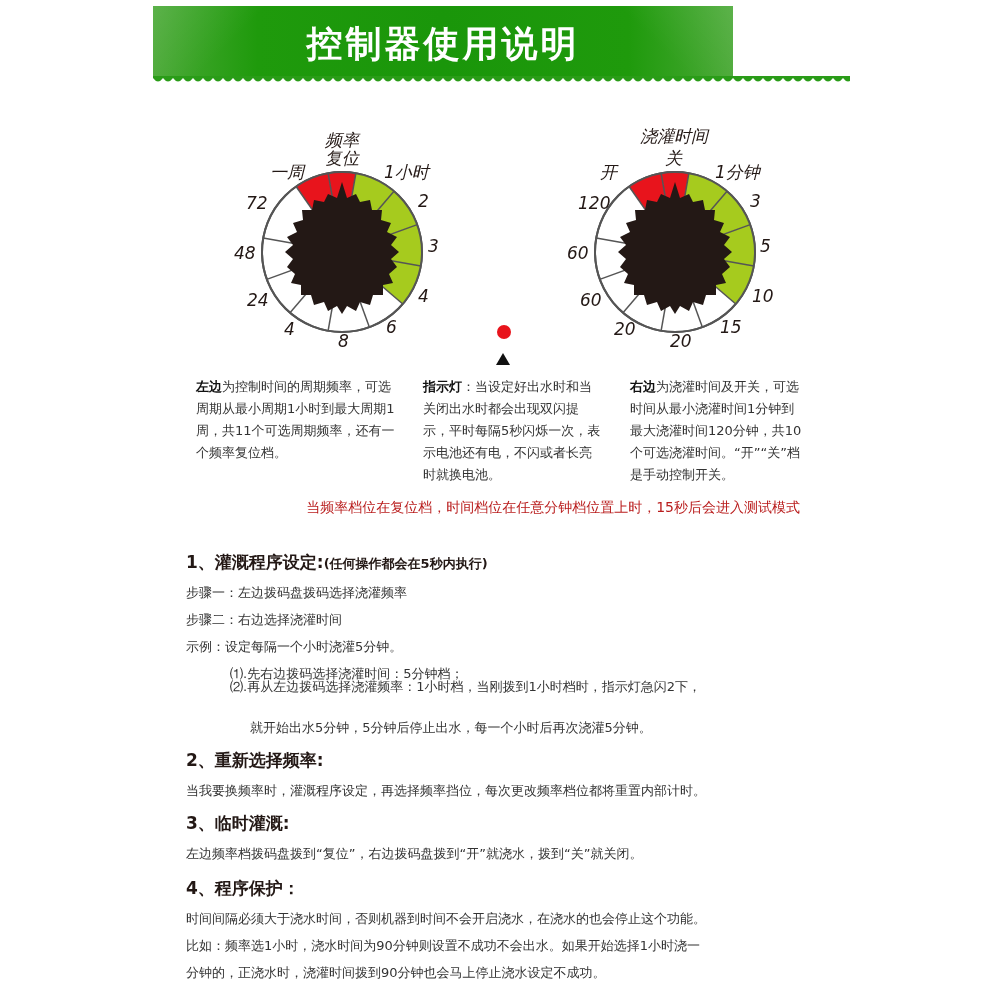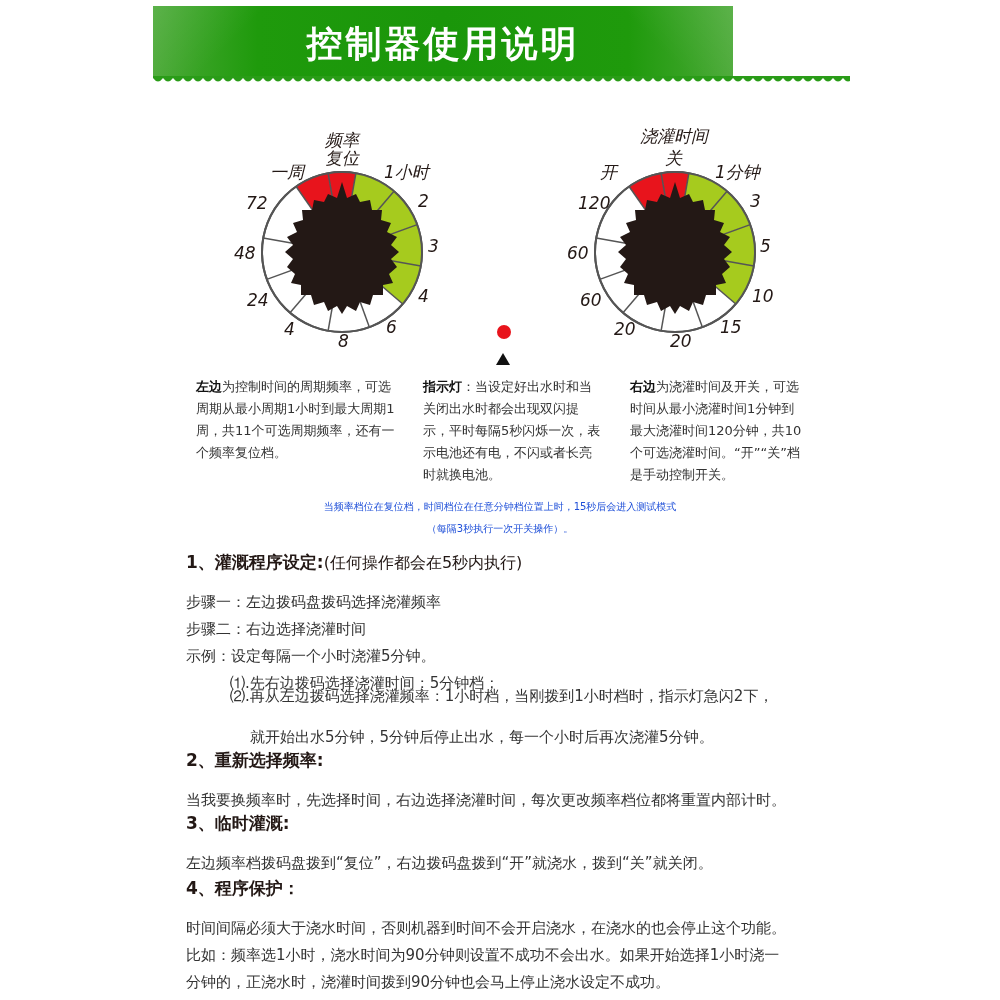--- a/index.html
+++ b/index.html
@@ -12,25 +12,25 @@
             background:linear-gradient(135deg, rgba(255,255,255,0.10) 0%, rgba(255,255,255,0.0) 60%); }
   .banner:after { content:""; position:absolute; right:0; top:0; width:120px; height:72px;
             background:linear-gradient(225deg, rgba(255,255,255,0.10) 0%, rgba(255,255,255,0.0) 60%); }
   .banner-title { position:absolute; left:0; right:0; top:14px; text-align:center; color:#fff;
             font-size:36px; font-weight:bold; letter-spacing:3px; }
   .scallop { position:absolute; left:153px; top:76px; width:697px; height:8px; }
   .dial { position:absolute; }
   .dial-label { position:absolute; font-size:17px; color:#231815; white-space:nowrap; line-height:1;font-style:italic; }
   .desc { position:absolute; font-size:13px; line-height:22px; color:#333; }
   .desc b { color:#111;font-family:Liberation Serif, serif; }
-  .notice { position:absolute; left:200px; width:600px; text-align:center; font-size:10px;
-            line-height:22px; color:#1d4ed8; }
+  .notice { position:absolute; left:200px; width:600px; text-align:right; font-size:14px;
+            line-height:22px; color:#b91c1c; }
   .h { position:absolute; left:186px; font-size:17px; font-weight:bold; color:#231815; }
-  .h small { font-size:16px; font-weight:normal; }
-  .p { position:absolute; left:186px; font-size:15px; color:#333; white-space:nowrap;margin-top:9px; }
+  .h small { font-size:13px; font-weight:bold; }
+  .p { position:absolute; left:186px; font-size:13px; color:#333; white-space:nowrap; }
   .indicator { position:absolute; }
 </style>
 </head>
 <body>
 
 <div class="banner">
   <div class="banner-title">控制器使用说明</div>
 </div>
 <svg class="scallop" viewBox="0 0 697 8" preserveAspectRatio="none">
   <defs>
@@ -133,35 +133,34 @@
 </div>
 <div class="desc" style="left:423px;top:376px;width:180px">
   <b>指示灯</b><span>：当设定好出水时和当关闭出水时都会出现双闪提示，平时每隔5秒闪烁一次，表示电池还有电，不闪或者长亮时就换电池。</span>
 </div>
 <div class="desc" style="left:630px;top:376px;width:175px">
   <b>右边</b><span>为浇灌时间及开关，可选时间从最小浇灌时间1分钟到最大浇灌时间120分钟，共10个可选浇灌时间。“开”“关”档是手动控制开关。</span>
 </div>
 
 <div class="notice" style="top:496px">
   <div>当频率档位在复位档，时间档位在任意分钟档位置上时，15秒后会进入测试模式</div>
-  <div>（每隔3秒执行一次开关操作）。</div>
 </div>
 
 <div class="h" style="top:551px">
   <span>1、灌溉程序设定:</span><small>(任何操作都会在5秒内执行)</small>
 </div>
 <div class="p" style="top:584px">步骤一：左边拨码盘拨码选择浇灌频率</div>
 <div class="p" style="top:611px">步骤二：右边选择浇灌时间</div>
 <div class="p" style="top:638px">示例：设定每隔一个小时浇灌5分钟。</div>
 <div class="p" style="top:665px;left:230px">⑴.先右边拨码选择浇灌时间：5分钟档；</div>
 <div class="p" style="top:678px;left:230px">⑵.再从左边拨码选择浇灌频率：1小时档，当刚拨到1小时档时，指示灯急闪2下，</div>
 <div class="p" style="top:719px;left:250px">就开始出水5分钟，5分钟后停止出水，每一个小时后再次浇灌5分钟。</div>
 
 <div class="h" style="top:749px">2、重新选择频率:</div>
-<div class="p" style="top:782px">当我要换频率时，先选择时间，右边选择浇灌时间，每次更改频率档位都将重置内部计时。</div>
+<div class="p" style="top:782px">当我要换频率时，灌溉程序设定，再选择频率挡位，每次更改频率档位都将重置内部计时。</div>
 
 <div class="h" style="top:812px">3、临时灌溉:</div>
 <div class="p" style="top:845px">左边频率档拨码盘拨到“复位”，右边拨码盘拨到“开”就浇水，拨到“关”就关闭。</div>
 
 <div class="h" style="top:877px">4、程序保护：</div>
 <div class="p" style="top:910px">时间间隔必须大于浇水时间，否则机器到时间不会开启浇水，在浇水的也会停止这个功能。</div>
 <div class="p" style="top:937px">比如：频率选1小时，浇水时间为90分钟则设置不成功不会出水。如果开始选择1小时浇一</div>
 <div class="p" style="top:964px">分钟的，正浇水时，浇灌时间拨到90分钟也会马上停止浇水设定不成功。</div>
 
 </body></html>

